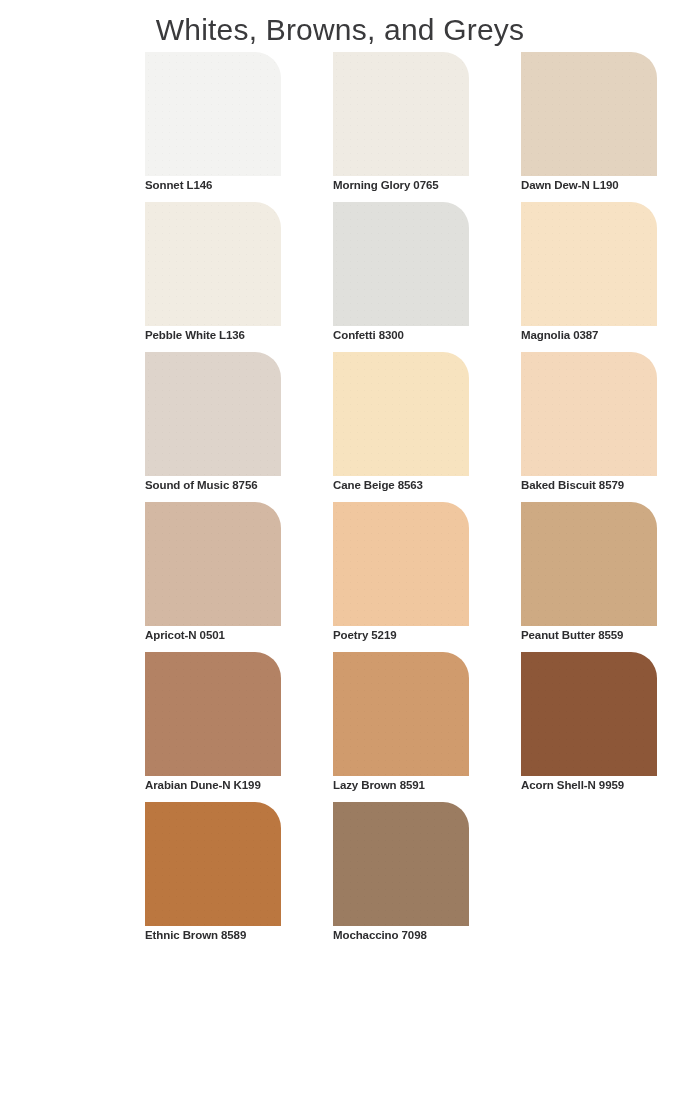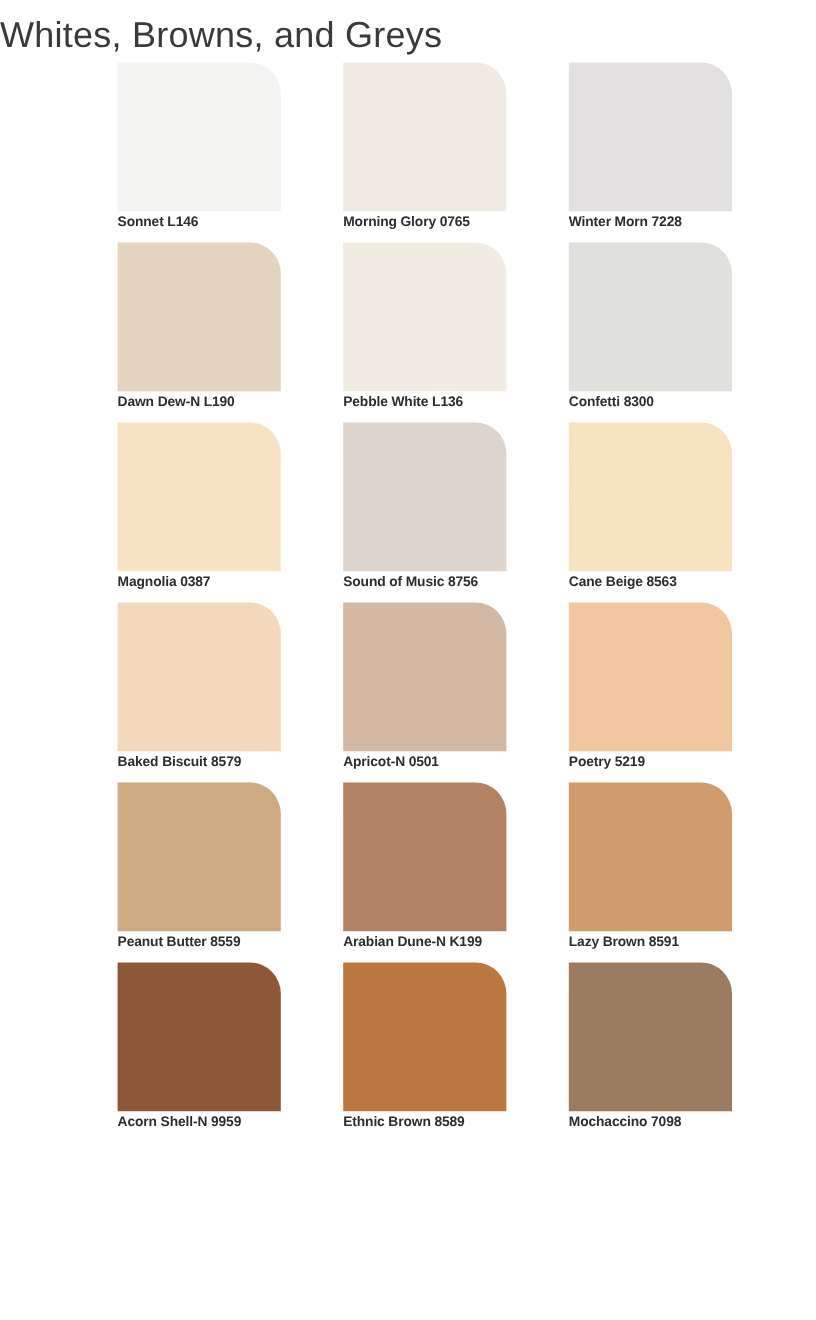--- a/index.html
+++ b/index.html
@@ -18,21 +18,21 @@
 
   .page {
     width: 680px;
     height: 1100px;
     position: relative;
     background: #ffffff;
   }
 
   
   .page-title {
-    text-align: left;
+    text-align: center;
     font-size: 30px;
     font-weight: 400;
     color: #3a3a3c;
     letter-spacing: 0.2px;
     padding-top: 8px;
     height: 52px;
     line-height: 44px;
   }
 
   
@@ -44,20 +44,21 @@
     display: grid;
     grid-template-columns: repeat(3, 136px);
     column-gap: 52px;
     row-gap: 0px;
   }
 
   .swatch-cell {
     width: 136px;
     height: 150px;
     position: relative;
+    margin-left: 47px;
   }
 
   .swatch-chip {
     width: 136px;
     height: 124px;
     border-radius: 0 26px 0 0;
     position: relative;
     overflow: hidden;
   }
 
@@ -90,24 +91,20 @@
   <h1 class="page-title">Whites, Browns, and Greys</h1>
 
   <div class="swatch-grid">
       <div class="swatch-cell">
         <div class="swatch-chip" style="background: rgb(243, 243, 241);"></div>
         <div class="swatch-label">Sonnet L146</div>
       </div>
       <div class="swatch-cell">
         <div class="swatch-chip" style="background: rgb(239, 235, 227);"></div>
         <div class="swatch-label">Morning Glory 0765</div>
-      </div>
-      <div class="swatch-cell">
-        <div class="swatch-chip" style="background: rgb(226, 224, 225);"></div>
-        <div class="swatch-label">Winter Morn 7228</div>
       </div>
       <div class="swatch-cell">
         <div class="swatch-chip" style="background: rgb(227, 211, 191);"></div>
         <div class="swatch-label">Dawn Dew-N L190</div>
       </div>
       <div class="swatch-cell">
         <div class="swatch-chip" style="background: rgb(241, 236, 226);"></div>
         <div class="swatch-label">Pebble White L136</div>
       </div>
       <div class="swatch-cell">

